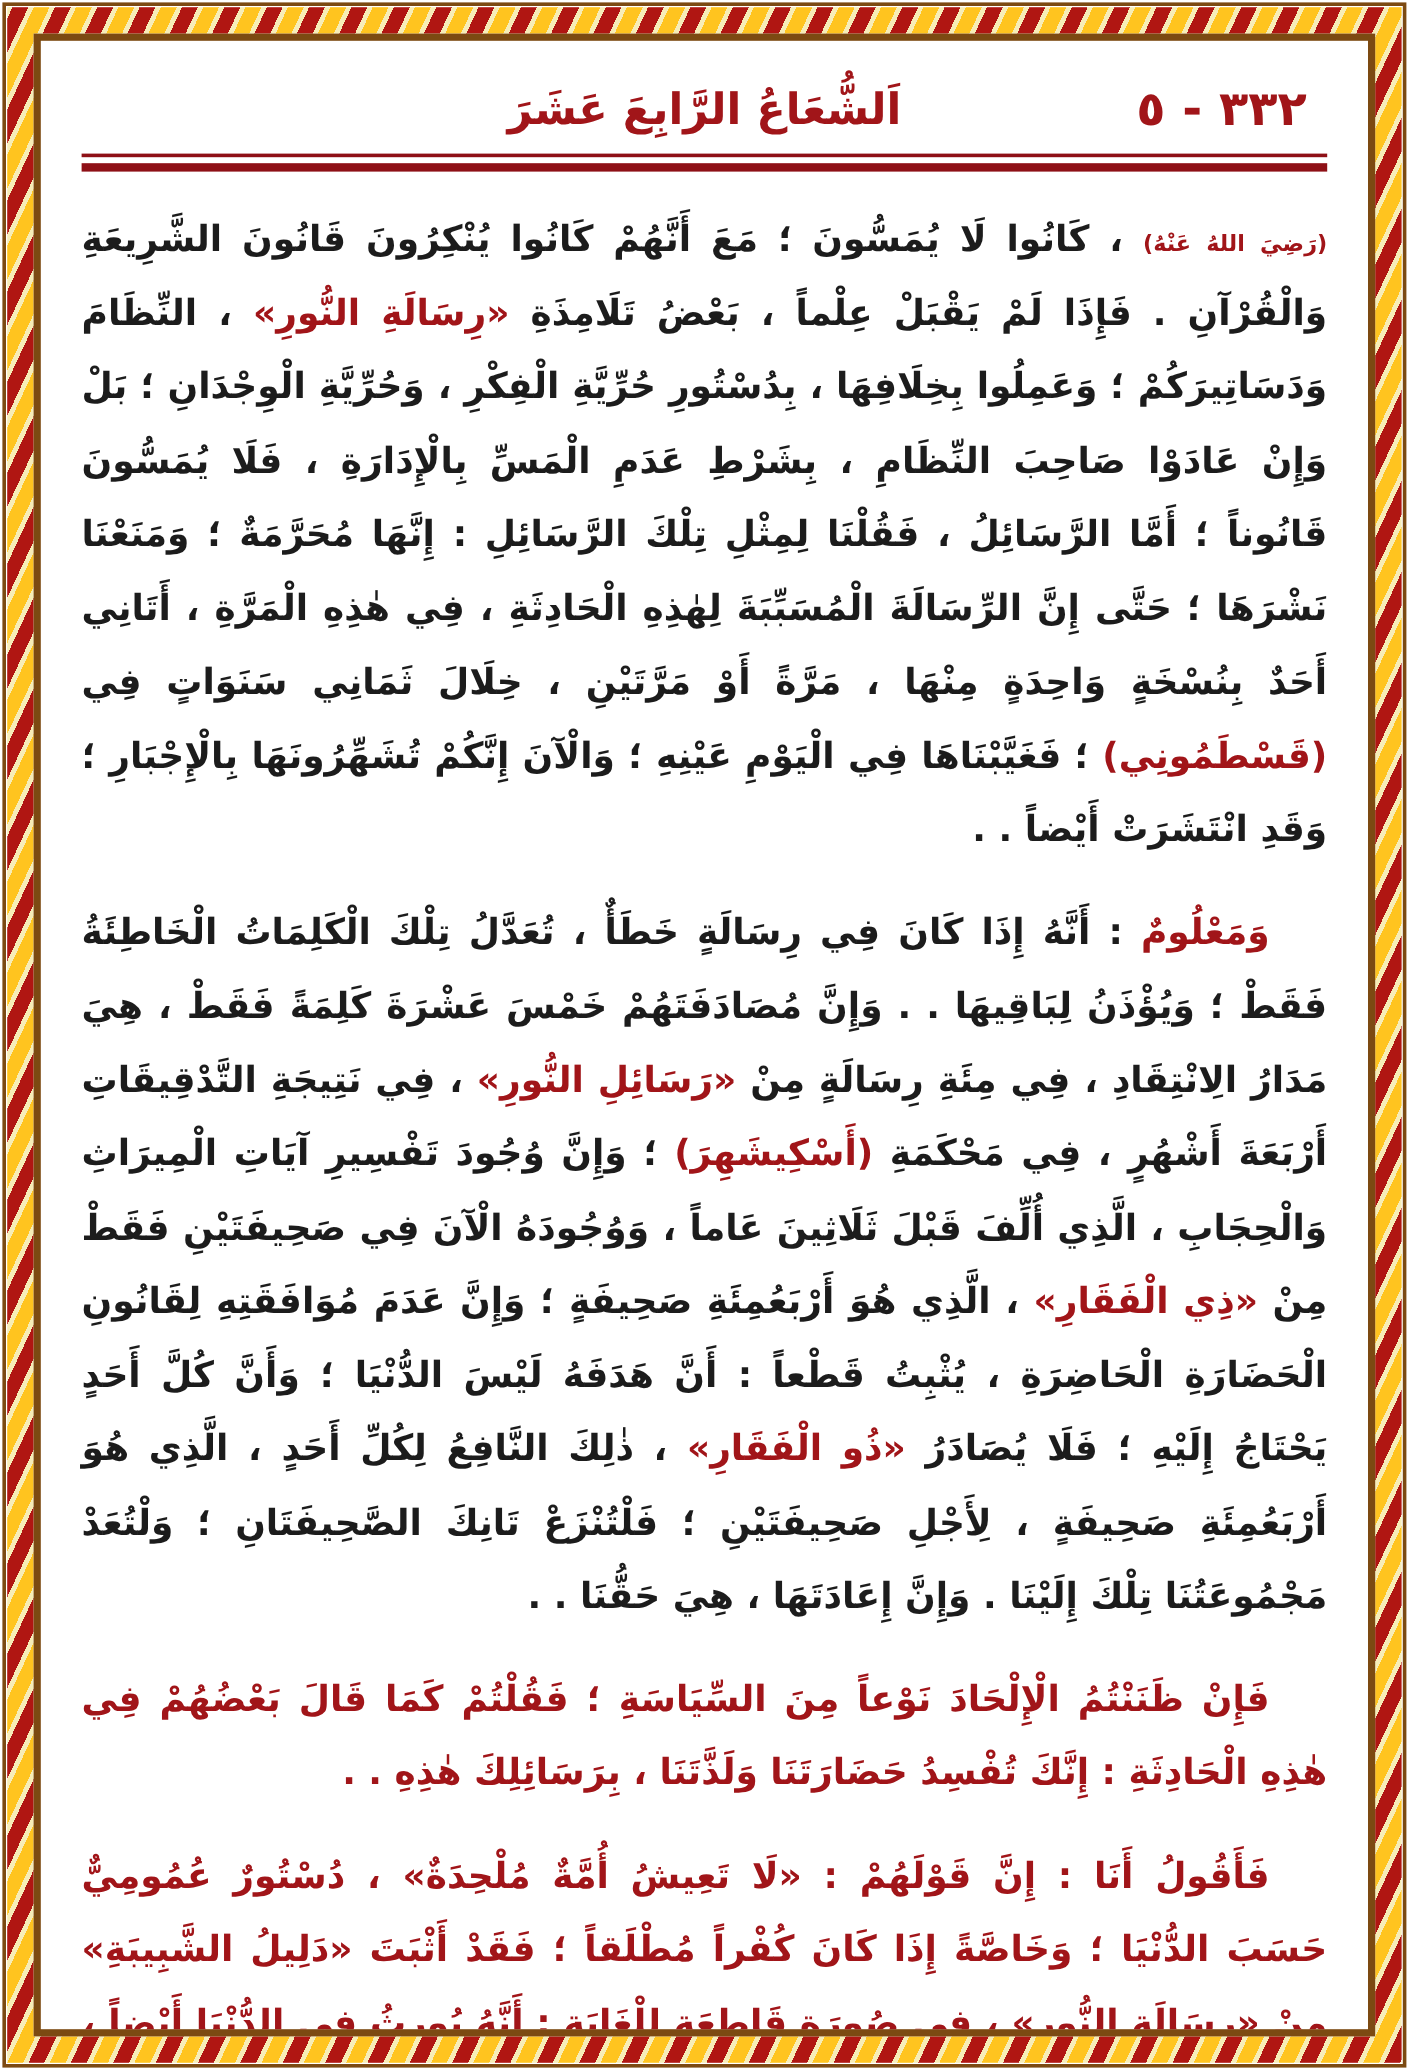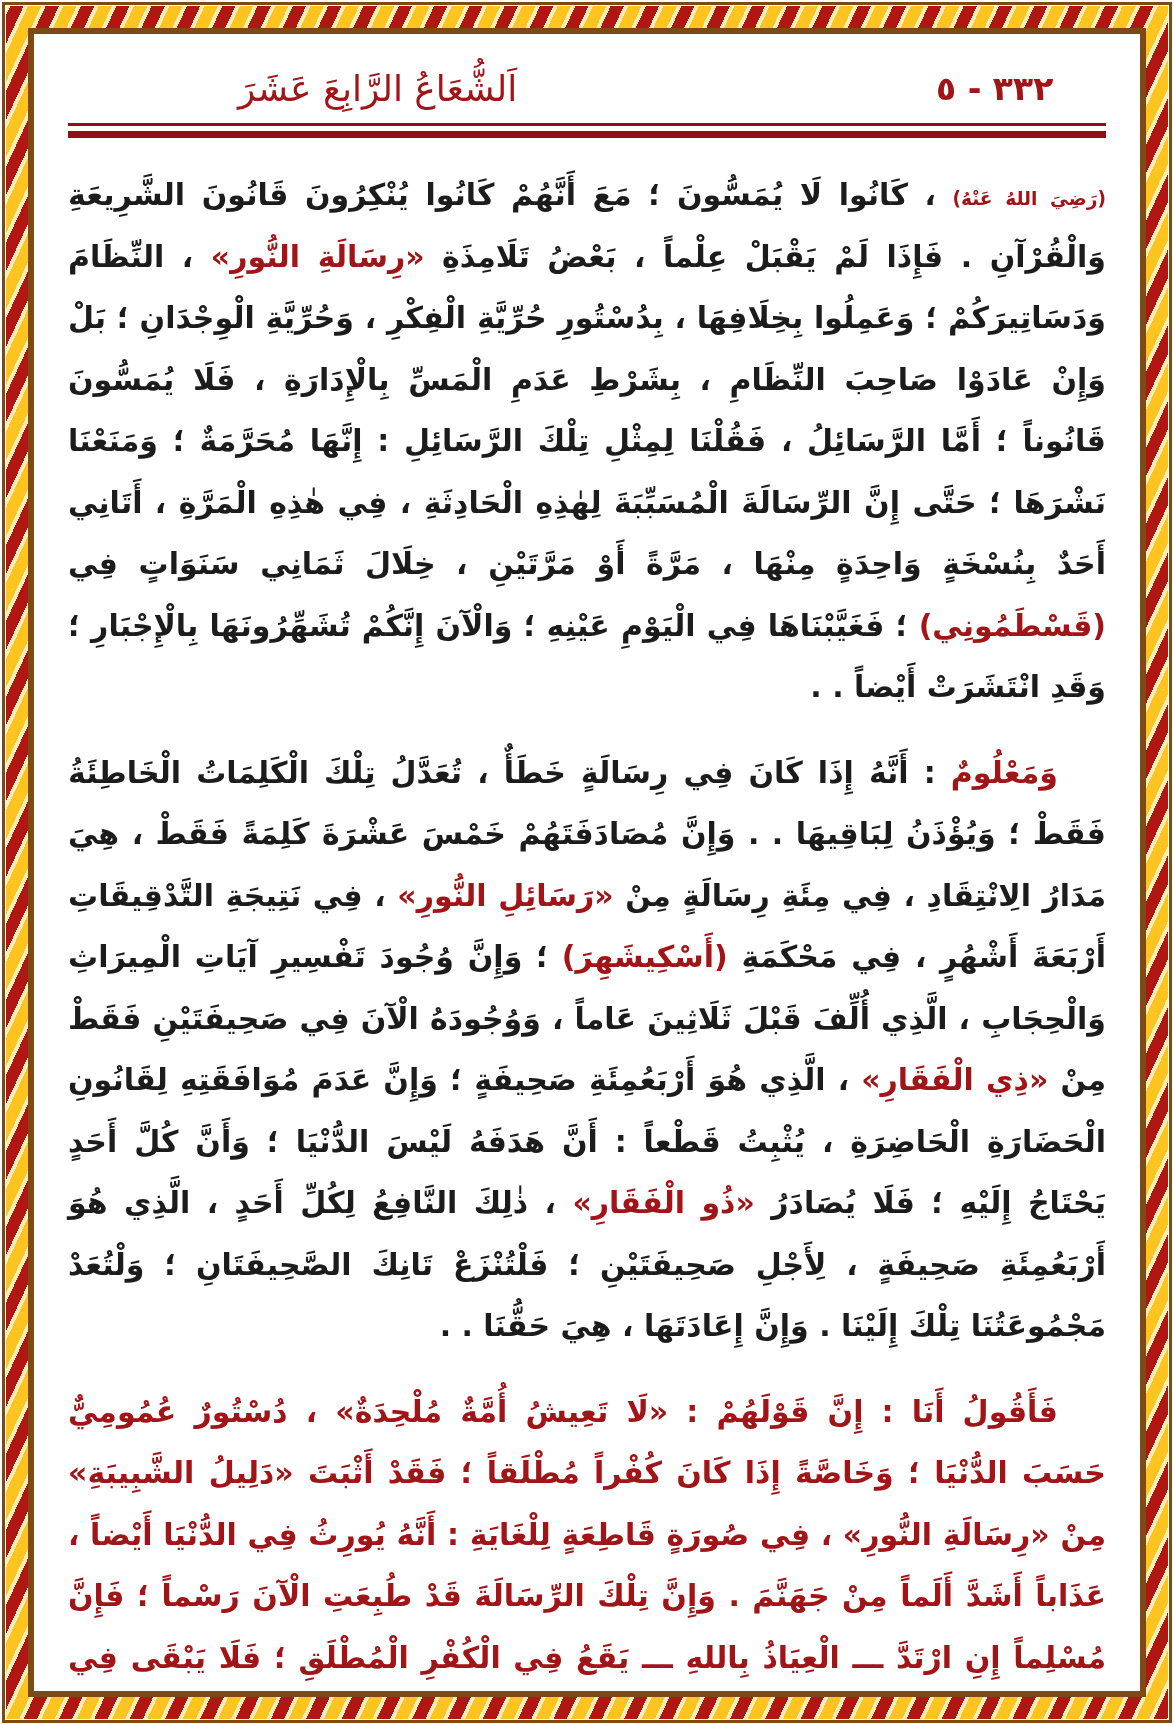--- a/index.html
+++ b/index.html
@@ -36,29 +36,29 @@
     overflow:hidden;
   }
   .header{
     display:grid;
     grid-template-columns:170px 1fr 170px;
     align-items:center;
     margin-top:6px;
   }
   .pagenum{
     color:var(--accent,#a11519);
-    font-weight:700;font-size:33px;
-    text-align:left;
+    font-weight:700;font-size:40px;
+    text-align:center;
     padding-right:6px;
     white-space:nowrap;
   }
   .title{
     color:var(--accent,#a11519);
-    font-weight:400;font-size:36px;
-    text-align:left;
+    font-weight:700;font-size:36px;
+    text-align:center;
     white-space:nowrap;
   }
   .rule{
     margin-top:14px;
     height:5px;
     border-top:3px solid var(--rule,#8e1016);
     border-bottom:7px solid var(--rule,#8e1016);
   }
   .body{
     margin-top:26px;
@@ -86,19 +86,20 @@
           <div class="pagenum">٣٣٢ - ٥</div>
           <div class="title">اَلشُّعَاعُ الرَّابِعَ عَشَرَ</div>
           <div></div>
         </div>
 
         <div class="rule"></div>
 
         <div class="body">
           <p class="para"><span class="red small">(رَضِيَ اللهُ عَنْهُ)</span><span> ، كَانُوا لَا يُمَسُّونَ ؛ مَعَ أَنَّهُمْ كَانُوا يُنْكِرُونَ قَانُونَ الشَّرِيعَةِ وَالْقُرْآنِ . فَإِذَا لَمْ يَقْبَلْ عِلْماً ، بَعْضُ تَلَامِذَةِ </span><span class="red">«رِسَالَةِ النُّورِ»</span><span> ، النِّظَامَ وَدَسَاتِيرَكُمْ ؛ وَعَمِلُوا بِخِلَافِهَا ، بِدُسْتُورِ حُرِّيَّةِ الْفِكْرِ ، وَحُرِّيَّةِ الْوِجْدَانِ ؛ بَلْ وَإِنْ عَادَوْا صَاحِبَ النِّظَامِ ، بِشَرْطِ عَدَمِ الْمَسِّ بِالْإِدَارَةِ ، فَلَا يُمَسُّونَ قَانُوناً ؛ أَمَّا الرَّسَائِلُ ، فَقُلْنَا لِمِثْلِ تِلْكَ الرَّسَائِلِ : إِنَّهَا مُحَرَّمَةٌ ؛ وَمَنَعْنَا نَشْرَهَا ؛ حَتَّى إِنَّ الرِّسَالَةَ الْمُسَبِّبَةَ لِهٰذِهِ الْحَادِثَةِ ، فِي هٰذِهِ الْمَرَّةِ ، أَتَانِي أَحَدٌ بِنُسْخَةٍ وَاحِدَةٍ مِنْهَا ، مَرَّةً أَوْ مَرَّتَيْنِ ، خِلَالَ ثَمَانِي سَنَوَاتٍ فِي </span><span class="red">(قَسْطَمُونِي)</span><span> ؛ فَغَيَّبْنَاهَا فِي الْيَوْمِ عَيْنِهِ ؛ وَالْآنَ إِنَّكُمْ تُشَهِّرُونَهَا بِالْإِجْبَارِ ؛ وَقَدِ انْتَشَرَتْ أَيْضاً . .</span></p>
           <p class="para indent"><span class="red">وَمَعْلُومٌ</span><span> : أَنَّهُ إِذَا كَانَ فِي رِسَالَةٍ خَطَأٌ ، تُعَدَّلُ تِلْكَ الْكَلِمَاتُ الْخَاطِئَةُ فَقَطْ ؛ وَيُؤْذَنُ لِبَاقِيهَا . . وَإِنَّ مُصَادَفَتَهُمْ خَمْسَ عَشْرَةَ كَلِمَةً فَقَطْ ، هِيَ مَدَارُ الِانْتِقَادِ ، فِي مِئَةِ رِسَالَةٍ مِنْ </span><span class="red">«رَسَائِلِ النُّورِ»</span><span> ، فِي نَتِيجَةِ التَّدْقِيقَاتِ أَرْبَعَةَ أَشْهُرٍ ، فِي مَحْكَمَةِ </span><span class="red">(أَسْكِيشَهِرَ)</span><span> ؛ وَإِنَّ وُجُودَ تَفْسِيرِ آيَاتِ الْمِيرَاثِ وَالْحِجَابِ ، الَّذِي أُلِّفَ قَبْلَ ثَلَاثِينَ عَاماً ، وَوُجُودَهُ الْآنَ فِي صَحِيفَتَيْنِ فَقَطْ مِنْ </span><span class="red">«ذِي الْفَقَارِ»</span><span> ، الَّذِي هُوَ أَرْبَعُمِئَةِ صَحِيفَةٍ ؛ وَإِنَّ عَدَمَ مُوَافَقَتِهِ لِقَانُونِ الْحَضَارَةِ الْحَاضِرَةِ ، يُثْبِتُ قَطْعاً : أَنَّ هَدَفَهُ لَيْسَ الدُّنْيَا ؛ وَأَنَّ كُلَّ أَحَدٍ يَحْتَاجُ إِلَيْهِ ؛ فَلَا يُصَادَرُ </span><span class="red">«ذُو الْفَقَارِ»</span><span> ، ذٰلِكَ النَّافِعُ لِكُلِّ أَحَدٍ ، الَّذِي هُوَ أَرْبَعُمِئَةِ صَحِيفَةٍ ، لِأَجْلِ صَحِيفَتَيْنِ ؛ فَلْتُنْزَعْ تَانِكَ الصَّحِيفَتَانِ ؛ وَلْتُعَدْ مَجْمُوعَتُنَا تِلْكَ إِلَيْنَا . وَإِنَّ إِعَادَتَهَا ، هِيَ حَقُّنَا . .</span></p>
+          <p class="para indent red-para"><span class="red">فَإِنْ ظَنَنْتُمُ الْإِلْحَادَ نَوْعاً مِنَ السِّيَاسَةِ ؛ فَقُلْتُمْ كَمَا قَالَ بَعْضُهُمْ فِي هٰذِهِ الْحَادِثَةِ : إِنَّكَ تُفْسِدُ حَضَارَتَنَا وَلَذَّتَنَا ، بِرَسَائِلِكَ هٰذِهِ . .</span></p>
           <p class="para indent red-para"><span class="red">فَأَقُولُ أَنَا : إِنَّ قَوْلَهُمْ : «لَا تَعِيشُ أُمَّةٌ مُلْحِدَةٌ» ، دُسْتُورٌ عُمُومِيٌّ حَسَبَ الدُّنْيَا ؛ وَخَاصَّةً إِذَا كَانَ كُفْراً مُطْلَقاً ؛ فَقَدْ أَثْبَتَ «دَلِيلُ الشَّبِيبَةِ» مِنْ «رِسَالَةِ النُّورِ» ، فِي صُورَةٍ قَاطِعَةٍ لِلْغَايَةِ : أَنَّهُ يُورِثُ فِي الدُّنْيَا أَيْضاً ، عَذَاباً أَشَدَّ أَلَماً مِنْ جَهَنَّمَ . وَإِنَّ تِلْكَ الرِّسَالَةَ قَدْ طُبِعَتِ الْآنَ رَسْماً ؛ فَإِنَّ مُسْلِماً إِنِ ارْتَدَّ ـــ الْعِيَاذُ بِاللهِ ـــ يَقَعُ فِي الْكُفْرِ الْمُطْلَقِ ؛ فَلَا يَبْقَى فِي الْكُفْرِ الْمَشْكُوكِ الَّذِي يَعِيشُهُ بِدَرَجَةٍ مَّا ؛ وَلَا يَكُونُ مِثْلَ مُلْحِدِي الْأَجَانِبِ</span></p>
         </div>
 
       </div>
     </div>
   </div>
 </div>
 
 </body></html>

